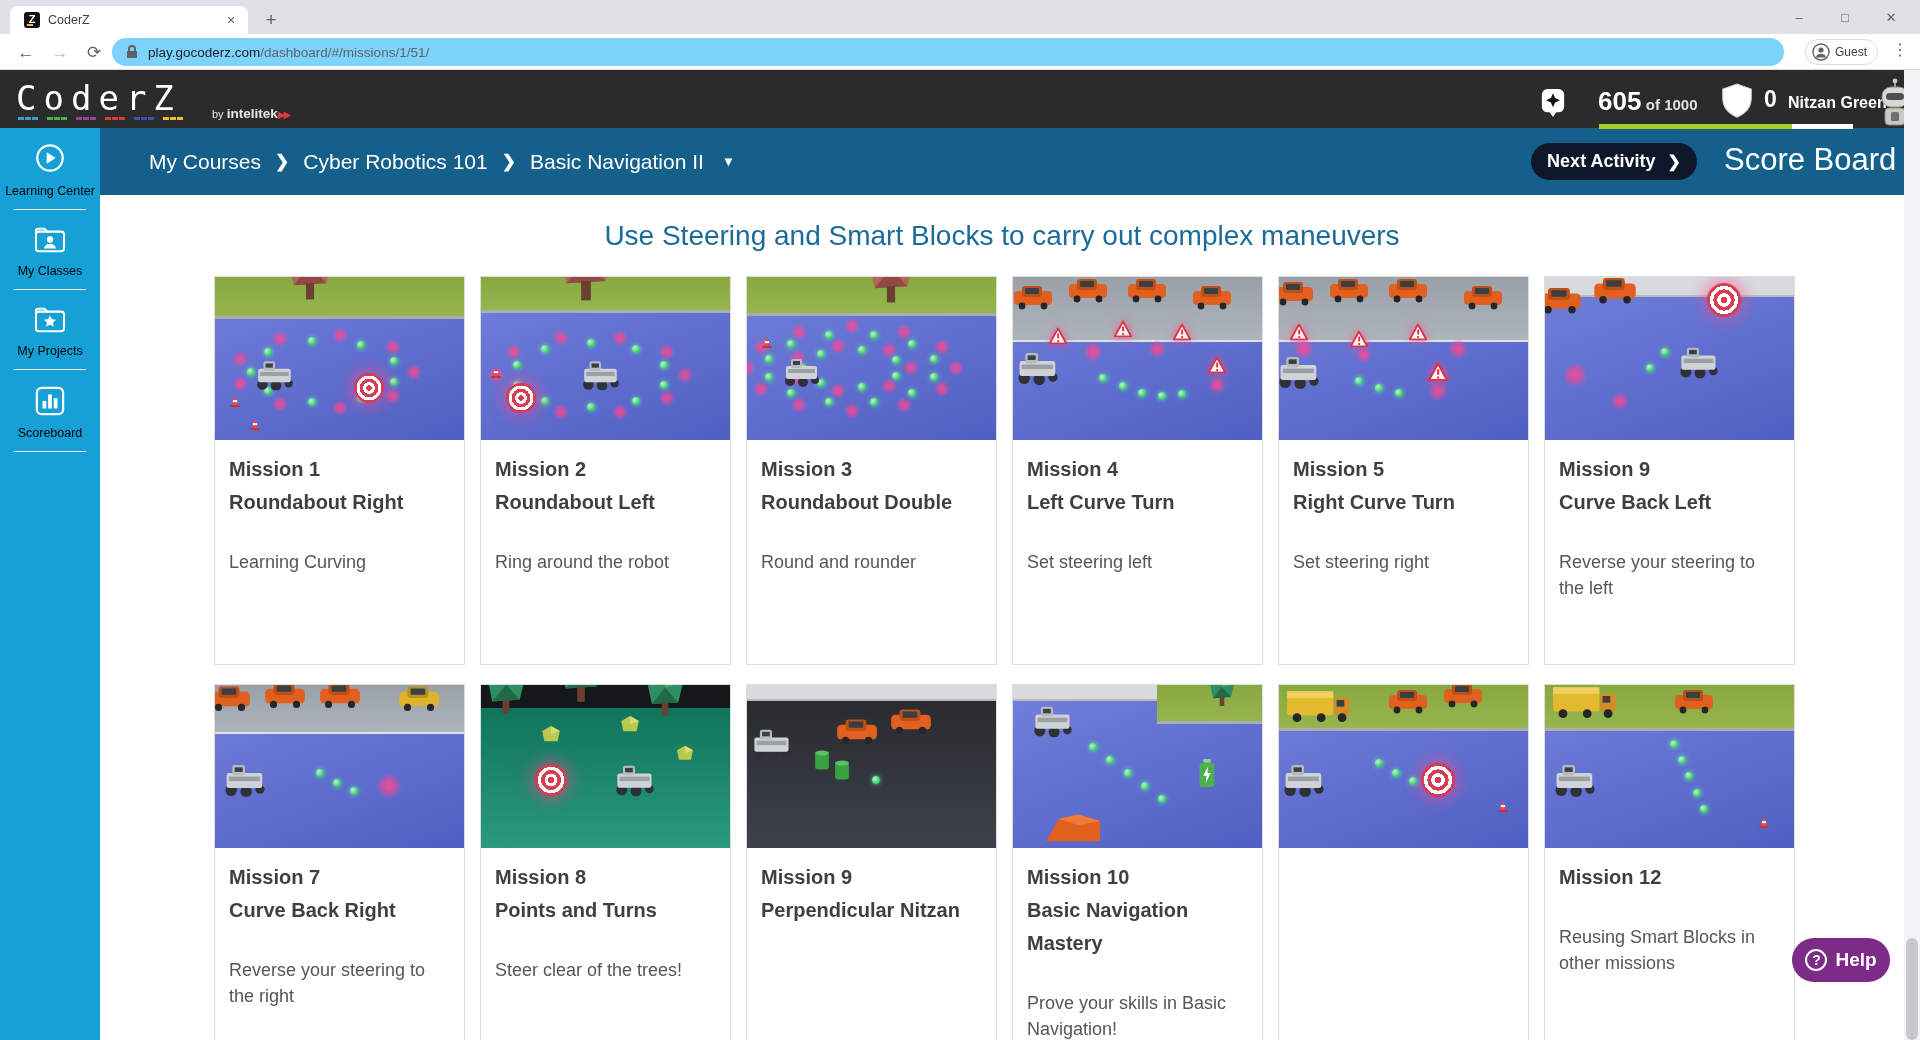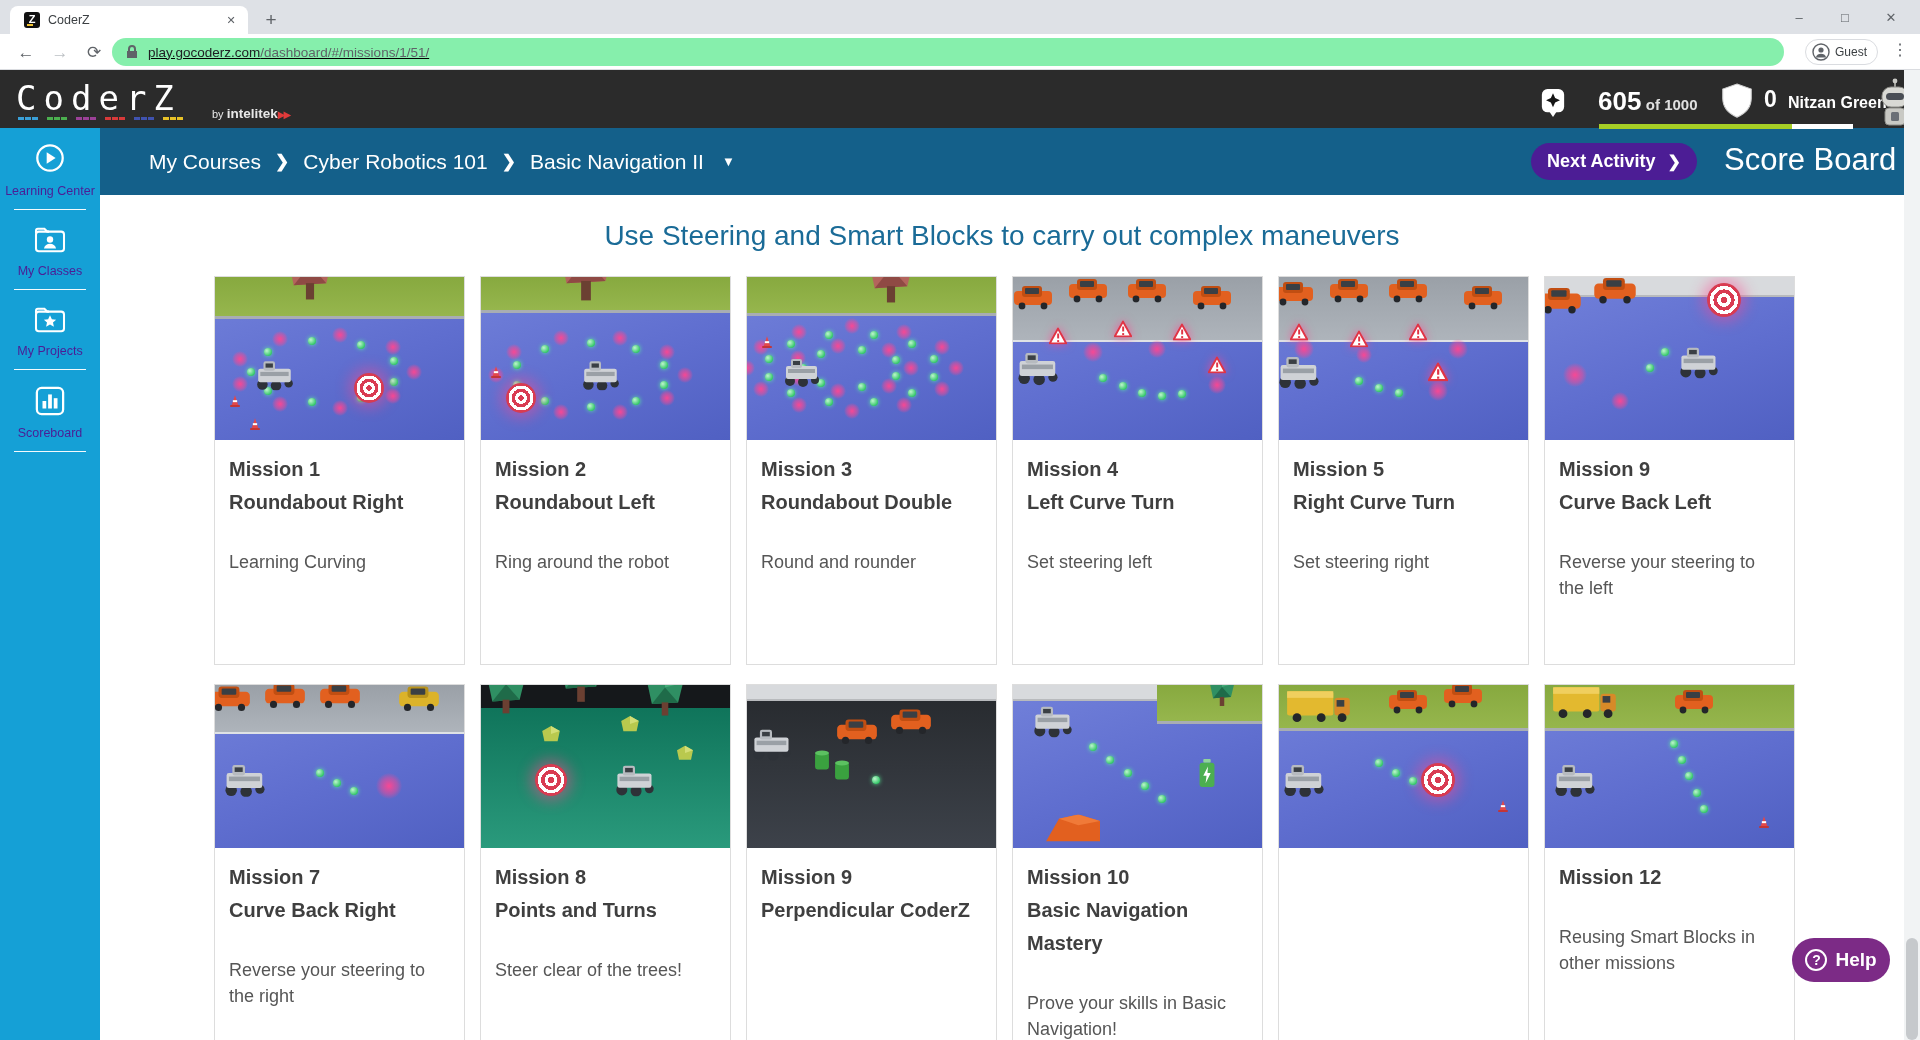--- a/index.html
+++ b/index.html
@@ -13,21 +13,21 @@
   .favicon { width:16px; height:16px; background:#111; border-radius:3px; position:relative; flex:0 0 16px; margin:0 8px 0 6px; }
   .favicon span { position:absolute; left:0; right:0; top:0px; text-align:center; color:#fff; font-size:11px; font-weight:bold; line-height:14px; }
   .favicon::after { content:""; position:absolute; left:3px; bottom:2px; width:6px; height:2px; background:#f4c430; }
   .tab-title { font-size:12.5px; color:#3c4043; flex:1; }
   .tab-close { color:#5f6368; font-size:11px; width:18px; height:18px; line-height:18px; text-align:center; border-radius:50%; }
   .newtab { position:absolute; left:258px; top:7px; width:26px; height:26px; color:#5f6368; font-size:19px; line-height:25px; text-align:center; }
   .wincontrols { position:absolute; right:6px; top:0; height:34px; display:flex; align-items:center; gap:24px; padding-right:12px; color:#5f6368; }
   .wc { width:22px; text-align:center; font-size:13px; }
   .toolbar { position:absolute; left:0; top:34px; width:1920px; height:36px; background:#fff; border-bottom:1px solid #dadce0; }
   .navbtn { position:absolute; top:41px; width:24px; height:24px; text-align:center; font-size:17px; line-height:23px; color:#5f6368; }
-  .urlbox { position:absolute; left:112px; top:38px; width:1672px; height:28px; background:#86efac; border-radius:14px; display:flex; align-items:center; padding-left:14px;text-decoration:underline; }
+  .urlbox { position:absolute; left:112px; top:38px; width:1672px; height:28px; background:#7dd3fc; border-radius:14px; display:flex; align-items:center; padding-left:14px; }
   .lock { margin-right:10px; display:inline-flex; }
   .url { font-size:13.5px; color:#202124; }
   .url .path { color:#5f6368; }
   .guest-chip { position:absolute; right:42px; top:39px; height:26px; border:1px solid #dadce0; border-radius:13px; display:flex; align-items:center; padding:0 10px 0 6px; background:#fff; }
   .guest-chip span.txt { font-size:12px; color:#3c4043; margin-left:5px; }
   .kebab { position:absolute; right:10px; top:40px; font-size:16px; color:#5f6368; width:20px; text-align:center; }
 
   
   .appheader { position:absolute; left:0; top:70px; width:1920px; height:58px; background:#2b2b2b; }
   .logo { position:absolute; left:16px; top:8px; color:#fff; font-family:"DejaVu Sans Mono", monospace; font-size:34px; letter-spacing:7px; }
@@ -47,28 +47,28 @@
   .xpbar { position:absolute; left:1599px; top:124px; width:254px; height:5px; background:#ffffff; z-index:5; }
   .xpbar i { display:block; height:5px; background:#a6ce26; }
 
   
   .navbar { position:absolute; left:100px; top:128px; width:1820px; height:67px; background:#14608a; }
   .nav-notch { position:absolute; left:-14px; top:19px; width:0; height:0; border-top:14px solid transparent; border-bottom:14px solid transparent; border-right:14px solid #14608a; }
   .crumbs { position:absolute; left:33px; top:0; height:67px; display:flex; align-items:center; gap:14px; color:#fff;margin-left:16px; }
   .crumb { font-size:21px; color:#fff; display:flex; align-items:center; gap:14px; }
   .crumb .sep { font-size:17px; font-weight:bold; }
   .crumb .caret { font-size:13px; margin-left:4px; }
-  .next-activity { position:absolute; left:1431px; top:15px; width:166px; height:37px; background:#4c1d95; border-radius:19px; border:none; color:#fff; display:flex; align-items:center; justify-content:center; gap:12px; }
+  .next-activity { position:absolute; left:1431px; top:15px; width:166px; height:37px; background:#0f172a; border-radius:19px; border:none; color:#fff; display:flex; align-items:center; justify-content:center; gap:12px; }
   .next-activity .lbl { font-size:18px; font-weight:bold; }
   .next-activity .chv { font-size:16px; font-weight:bold; }
   .scoreboard-title { position:absolute; left:1624px; top:14px; color:#fff; font-size:31px; font-weight:500; white-space:nowrap; }
 
   
   .sidebar { position:absolute; left:0; top:128px; width:100px; height:912px; background:#15a0d6; }
-  .side-item { position:relative; width:100px; text-align:center; color:#4c1d95; padding-top:14px; }
+  .side-item { position:relative; width:100px; text-align:center; color:#000000; padding-top:14px; }
   .side-item .icn { display:inline-block; }
   .side-item .lbl { font-size:12.5px; line-height:16px; margin-top:5px; padding:0 4px; }
   .side-item .rule { width:72px; height:1px; background:rgba(255,255,255,.95); margin:10px auto 2px; }
 
   
   .main { position:absolute; left:100px; top:195px; width:1820px; height:845px; background:#fff; }
   .page-title { position:absolute; left:0; top:25px; width:1804px; text-align:center; color:#1a6b97; font-size:28px; }
   .cards { position:absolute; left:114px; top:81px; display:grid; grid-template-columns:repeat(6,251px); column-gap:15px; row-gap:19px; }
   .card { width:251px; height:389px; background:#fff; border:1px solid #ddd; }
   .thumb { position:relative; width:249px; height:163px; overflow:hidden; }
@@ -737,21 +737,21 @@
                 <ellipse cx="8" cy="3.4" rx="7" ry="2.6" fill="#5cc161"></ellipse>
               </svg></div>
             <div class="t-svg" style="left: 38%; top: 52%;"><svg width="16" height="20.8" viewBox="0 0 16 21">
                 <rect x="1" y="3" width="14" height="17" rx="2.5" fill="#3aa13f"></rect>
                 <ellipse cx="8" cy="3.4" rx="7" ry="2.6" fill="#5cc161"></ellipse>
               </svg></div>
             <div class="t-green" style="left: 52%; top: 58%;"></div>
           </div>
     <div class="card-body">
       <div class="card-title">Mission 9</div>
-      <div class="card-subtitle">Perpendicular CoderZ</div>
+      <div class="card-subtitle">Perpendicular Nitzan</div>
     </div>
   </div>
 
   <div class="card">
     <div class="thumb" style="background: linear-gradient(160deg, rgb(114, 129, 218) 0%, rgb(95, 110, 207) 55%, rgb(80, 96, 194) 100%);">
             <div class="band" style="top: 0%; height: 10%; background: rgb(216, 218, 221); border-bottom: 2px solid rgb(184, 186, 189);"></div>
             <div class="band" style="top: 0%; height: 24%; background: linear-gradient(rgb(135, 169, 63), rgb(150, 182, 77)); left: 58%; border-bottom: 3px solid rgb(168, 173, 179);"></div>
             <div class="t-svg" style="left: 84%; top: 4%;"><svg width="34" height="39.099999999999994" viewBox="0 0 60 70">
                 <polygon points="30,2 52,20 46,44 14,46 8,18" fill="#2f8f63"></polygon>
                 <polygon points="30,2 52,20 30,26" fill="#45ab79"></polygon>

